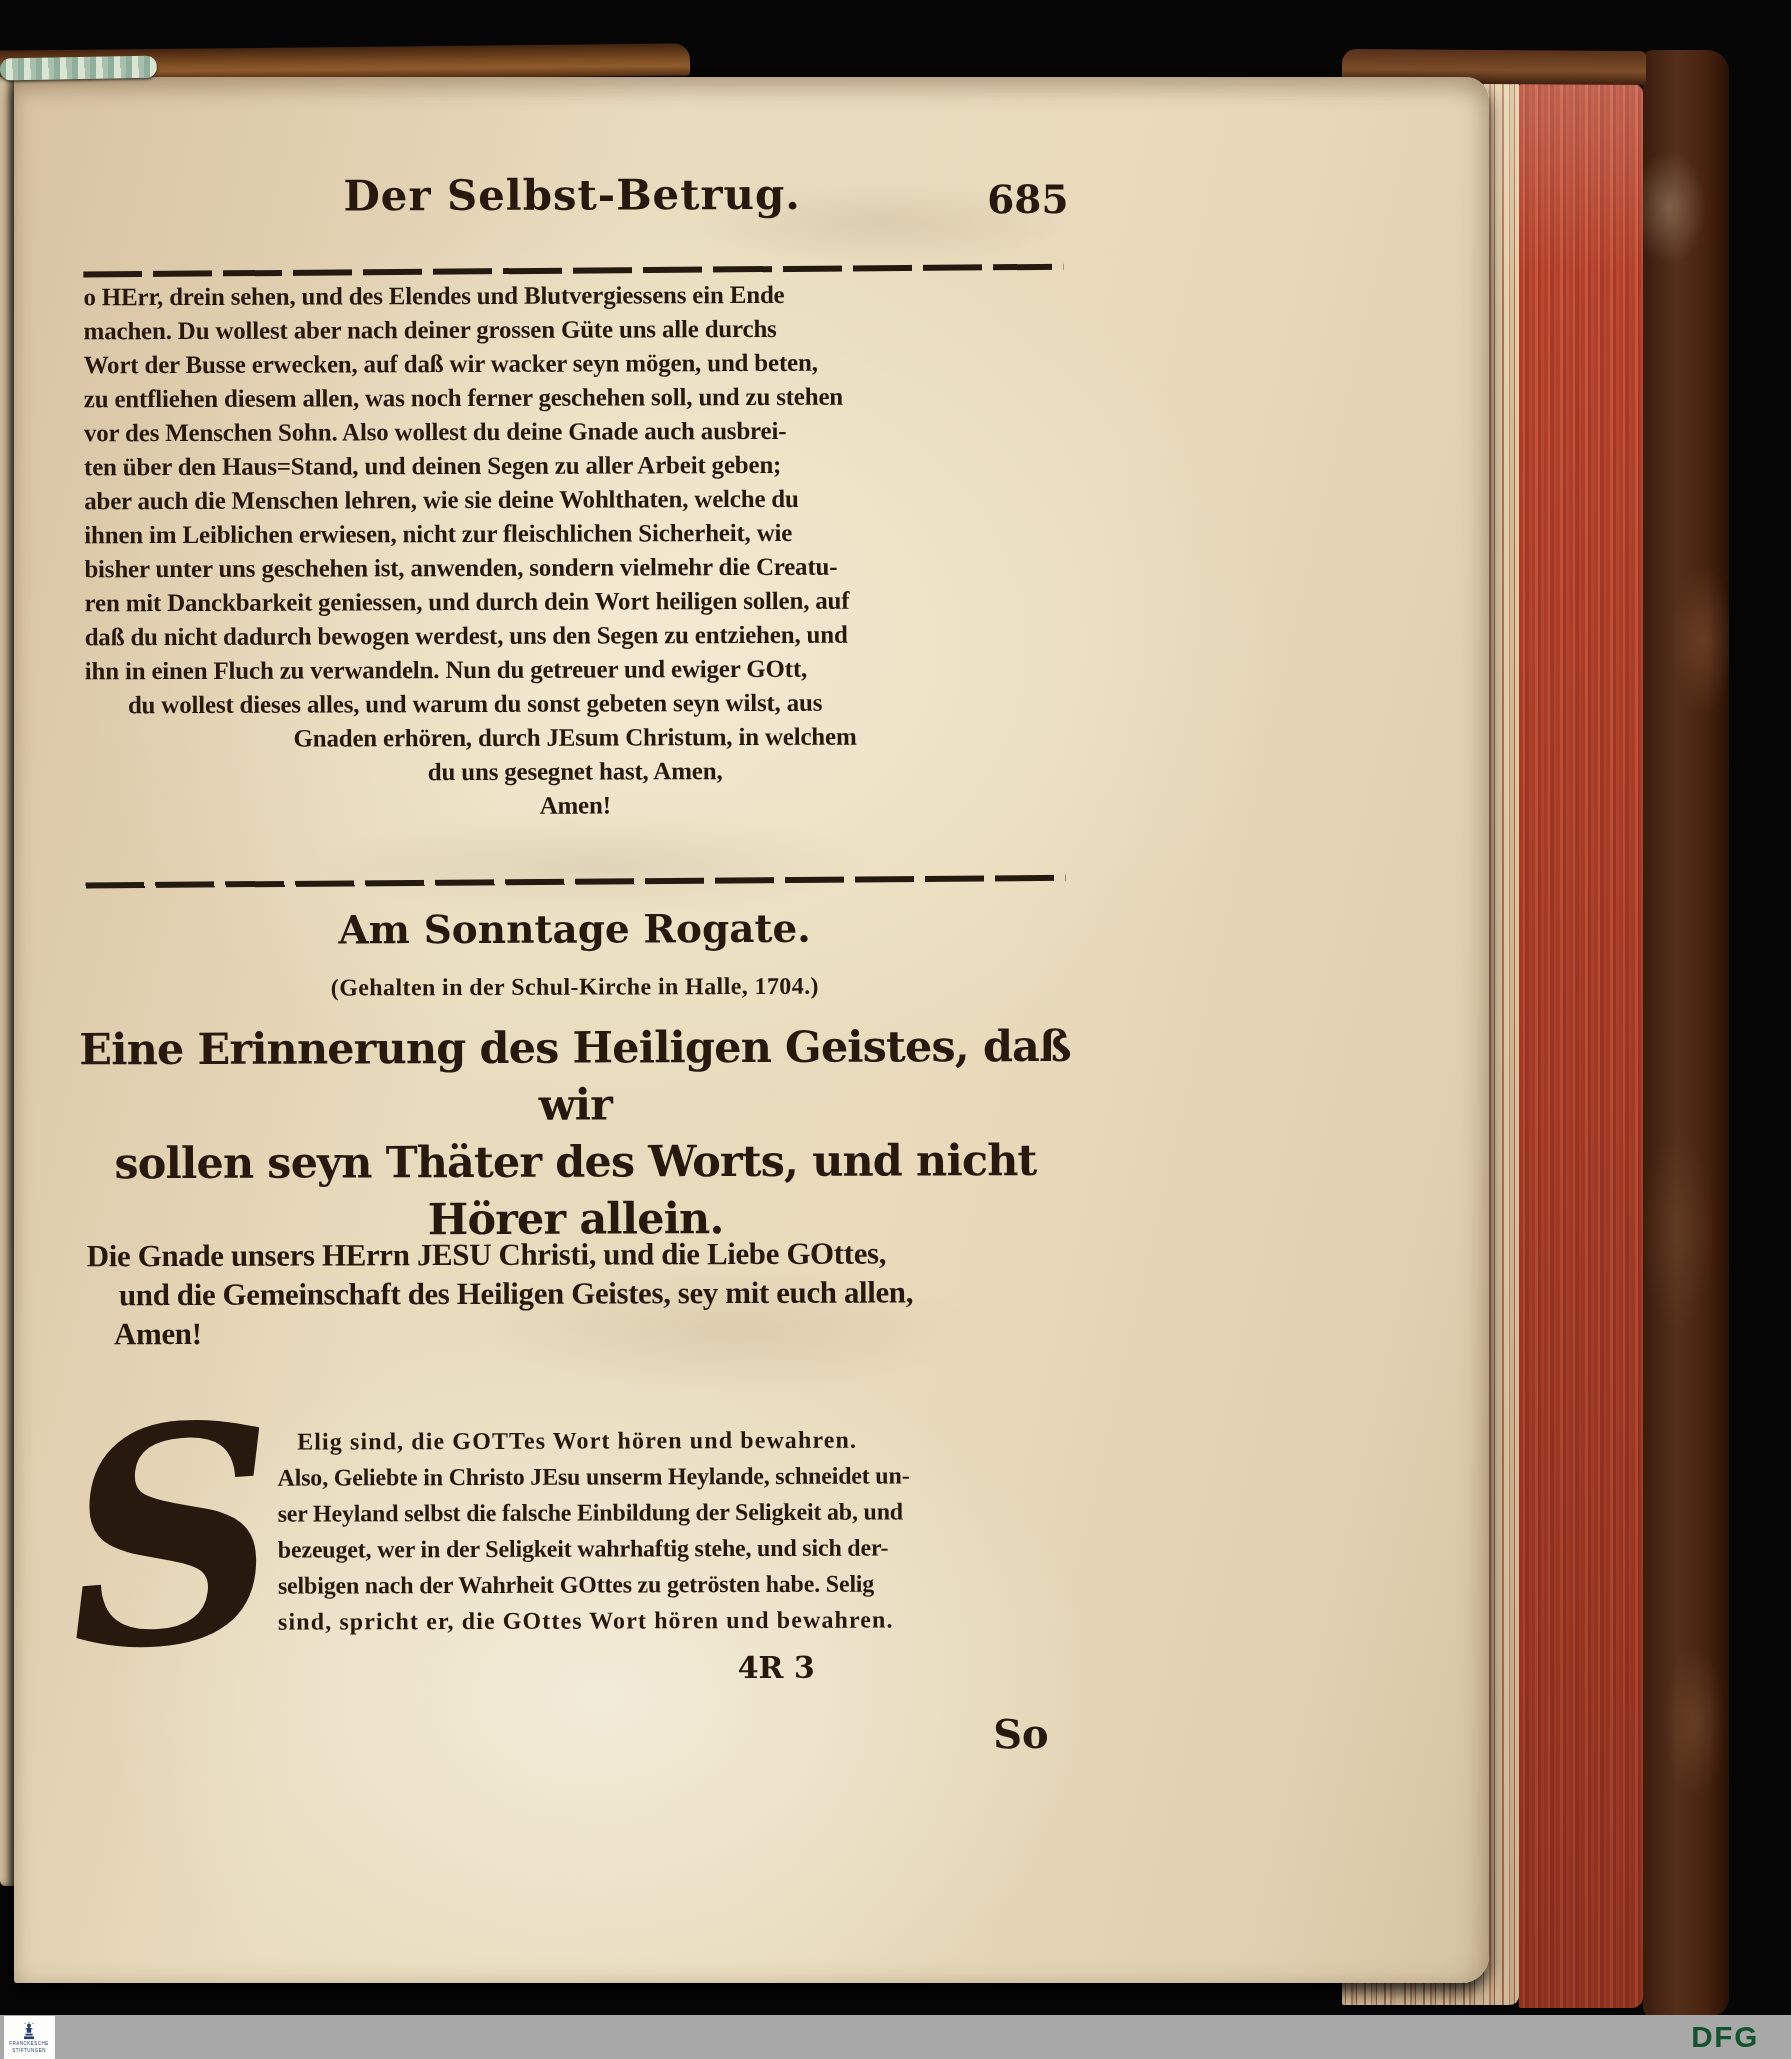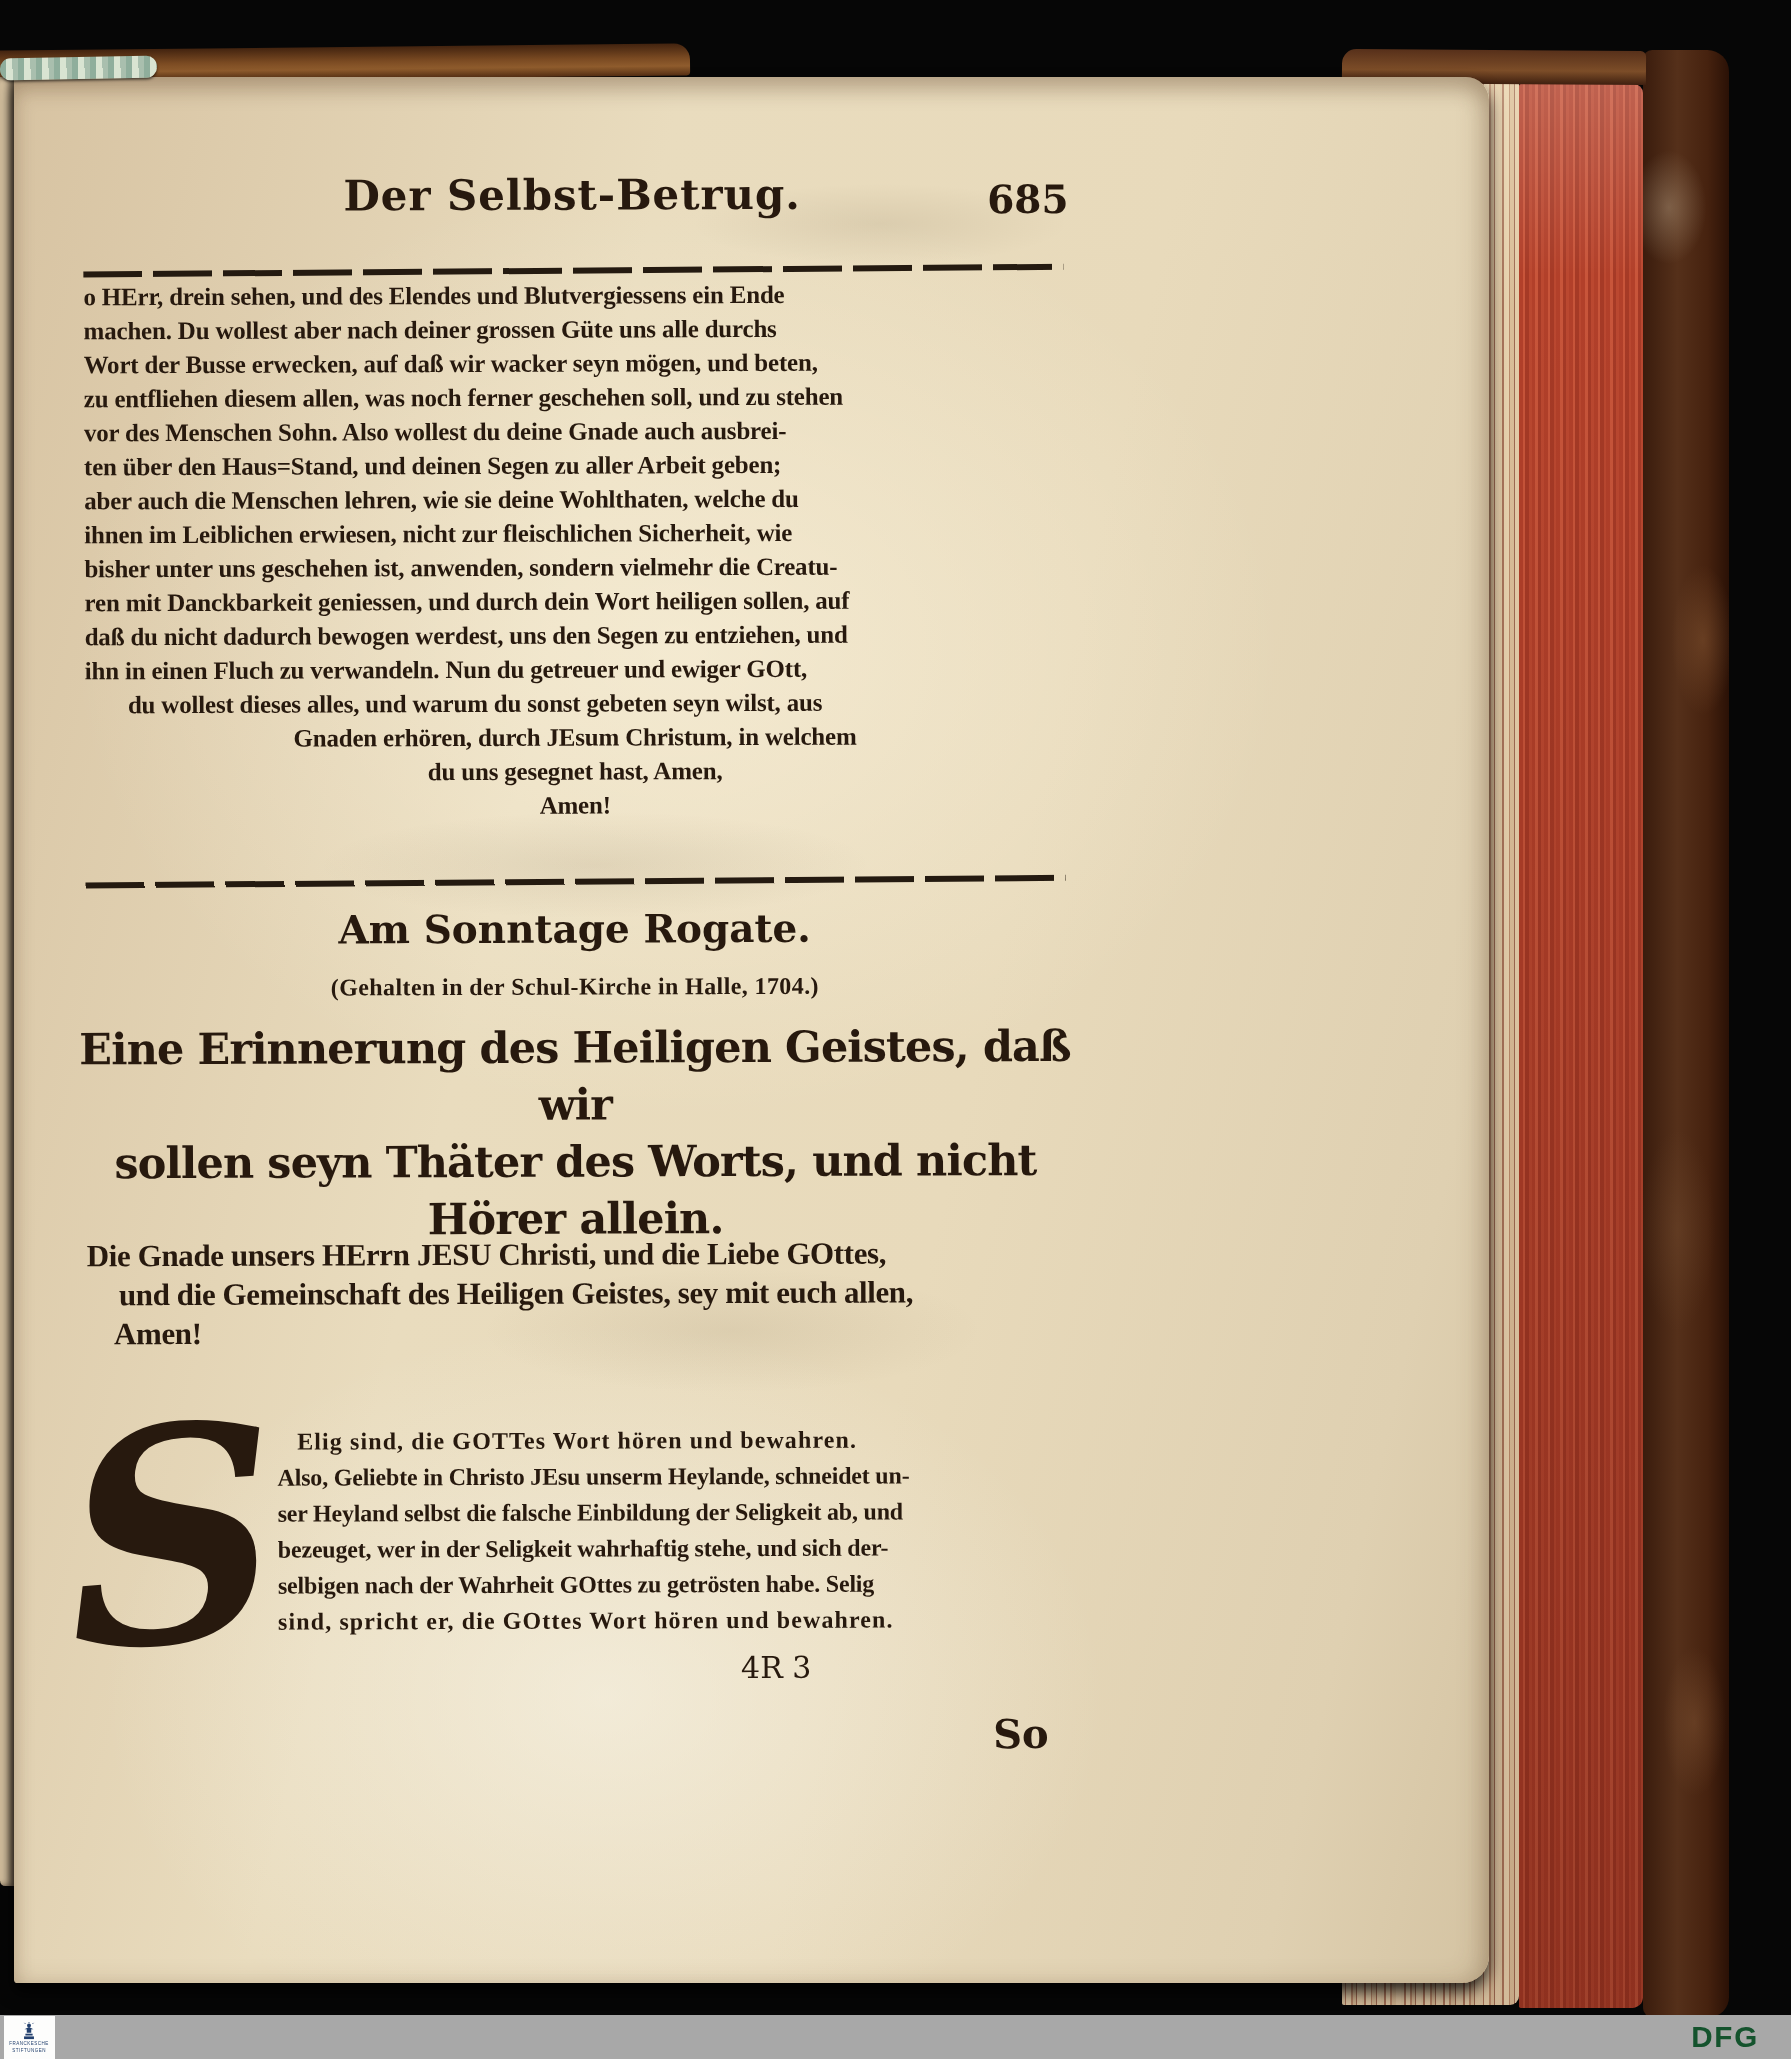--- a/index.html
+++ b/index.html
@@ -116,21 +116,21 @@
     font-size:296px;line-height:269px;text-align:center;transform:rotate(-4deg);
   }
   .opening{
     position:absolute;left:262px;top:1345px;width:802px;
     font-weight:700;font-size:24px;line-height:36px;letter-spacing:-0.2px;
   }
   .opening .first{padding-left:19.7px;letter-spacing:1.4px;}
   .opening .emph{letter-spacing:1.1px;}
   .signature-mark{
     position:absolute;left:684px;top:1573px;width:152px;text-align:center;
-    font-family:"DejaVu Serif",serif;font-weight:normal;font-size:30px;
+    font-family:"DejaVu Serif",serif;font-weight:bold;font-size:30px;
   }
   .catchword{
     position:absolute;left:955px;top:1634px;width:99px;text-align:center;
     font-family:"DejaVu Serif",serif;font-weight:bold;font-size:40px;
   }
   
   .footer-bar{
     position:absolute;left:0;bottom:0;width:1791px;height:45px;background:#a8a8a8;z-index:5;
   }
   .logo-box{

